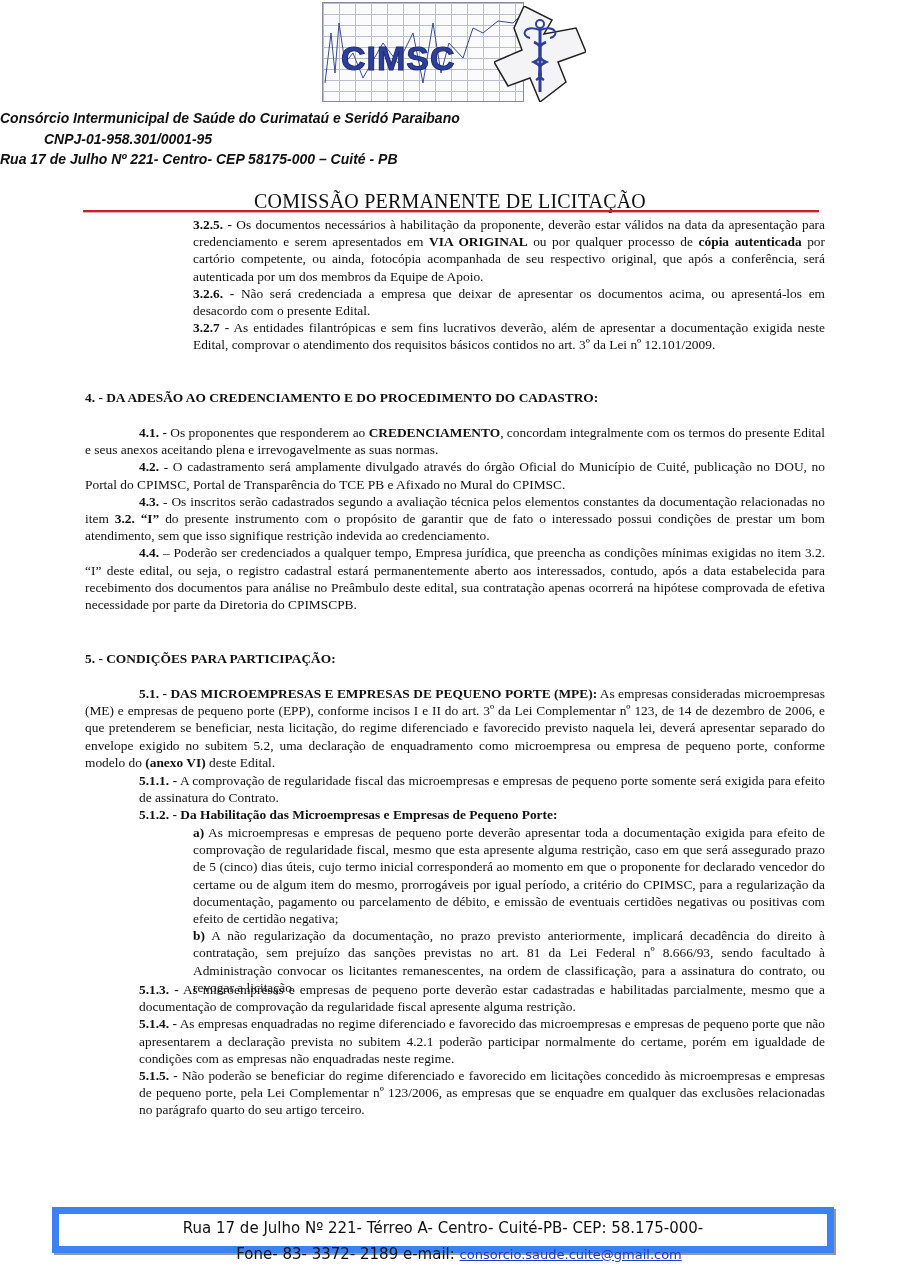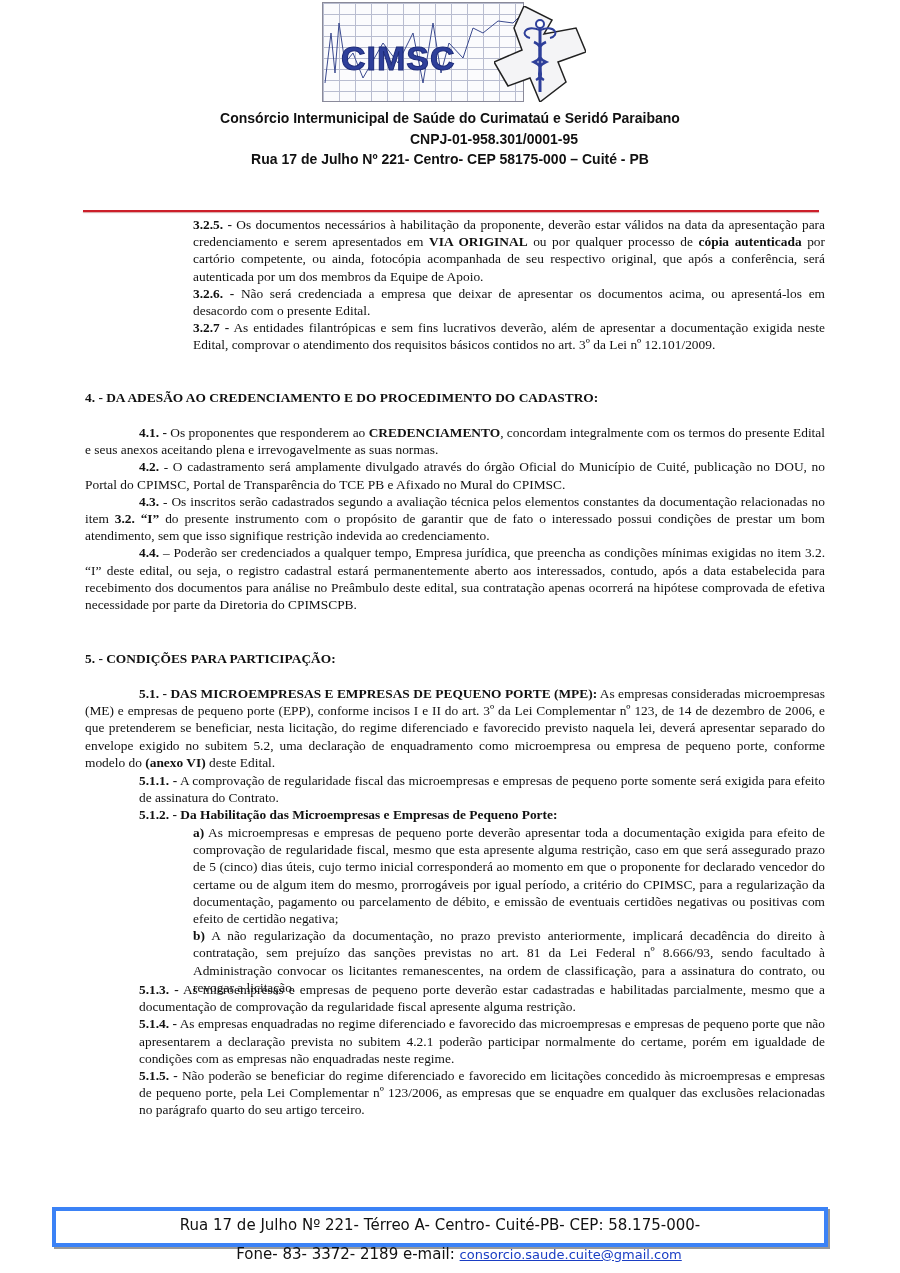--- a/index.html
+++ b/index.html
@@ -9,22 +9,22 @@
   
   .logo { position: absolute; left: 322px; top: 2px; width: 268px; height: 106px; }
   .logo-grid { position: absolute; left: 0; top: 0; width: 200px; height: 98px; border: 1px solid #8a8a9a;
     background-image: linear-gradient(#b9bdd0 1px, transparent 1px), linear-gradient(90deg, #b9bdd0 1px, transparent 1px);
     background-size: 16px 11px; background-color:#fbfbfd; }
   .logo-text { position: absolute; left: 18px; top: 36px; font-family: "Liberation Sans", sans-serif; font-weight: 900;
     font-size: 34px; color: #2e3f9a; letter-spacing: 1px; -webkit-text-stroke: 1px #1c2a78; }
   .logo-cross { position: absolute; left: 172px; top: 4px; width: 92px; height: 96px; }
 
   
-  .hdr { position: absolute; left: 0; width: 900px; text-align: center; font-family: "Liberation Sans", sans-serif;
-    font-weight: bold; font-size: 14px; color: #111; }
+  .hdr { position: absolute; left: 0; width: 900px; text-align: left; font-family: "Liberation Sans", sans-serif;
+    font-weight: bold; font-size: 14px; color: #111; font-style: italic; }
   .hdr-line1 { top: 110px; }
   .hdr-line2 { top: 131px; padding-left: 44px; }
   .hdr-line3 { top: 151px; }
   .hdr-line4 { top: 172px; }
   .hdr a { color: #1a3ec4; text-decoration: underline; }
   .hdr .ou { font-weight: normal; }
   .hdr .email2 { font-family: "Liberation Serif", serif; font-weight: normal; font-size: 18px; color: #2a7fc1; text-decoration: underline; }
   .comissao { position: absolute; top: 190px; left: 0; width: 900px; text-align: center;
     font-family: "Liberation Serif", serif; font-size: 20px; color: #111; letter-spacing: 0.2px; }
   .redline { position: absolute; left: 83px; top: 210px; width: 736px; height: 2px; background: #cc1f2a;
@@ -40,21 +40,21 @@
   .blk-325 { left: 193px; top: 216px; width: 632px; }
   .h4 { left: 85px; top: 389px; width: 740px; }
   .blk-4 { left: 85px; top: 424px; width: 740px; }
   .h5 { left: 85px; top: 650px; width: 740px; }
   .blk-51 { left: 85px; top: 685px; width: 740px; }
   .blk-511 { left: 139px; top: 772px; width: 686px; }
   .blk-512a { left: 193px; top: 824px; width: 632px; }
   .blk-513 { left: 139px; top: 981px; width: 686px; }
 
   
-  .footer-box { position: absolute; left: 52px; top: 1207px; width: 768px; height: 32px; border: 4px solid #3b82f6;
+  .footer-box { position: absolute; left: 52px; top: 1207px; width: 768px; height: 32px; border: 7px solid #3b82f6;
     box-shadow: 2px 2px 0 #999; background:#fff; }
   .footer-addr { position: absolute; left: 0; top: 5px; width: 100%; text-align: center; font-family: "DejaVu Sans", sans-serif;
     font-size: 15px; color: #111; }
   .footer-phone { position: absolute; left: 0; top: 1245px; width: 900px; text-align: center; font-family: "DejaVu Sans", sans-serif;
     font-size: 15px; color: #111; padding-left: 9px; }
   .footer-phone a { color: #1a3ec4; text-decoration: underline; font-size: 13px; }
 </style>
 </head>
 <body>
 
@@ -73,20 +73,21 @@
       <circle cx="46" cy="18" r="4" fill="#fff" stroke="#2e3f9a" stroke-width="2"></circle>
       <path d="M46 24 C30 18 26 30 36 32 M46 24 C62 18 66 30 56 32" fill="none" stroke="#2e3f9a" stroke-width="2"></path>
       <path d="M40 36 C54 42 38 50 52 56 C38 62 54 68 42 74" fill="none" stroke="#2e3f9a" stroke-width="2.5"></path>
       <path d="M52 36 C38 42 54 50 40 56 C54 62 38 68 50 74" fill="none" stroke="#2e3f9a" stroke-width="2.5"></path>
     </svg>
   </div>
 
   <div class="hdr hdr-line1">Consórcio Intermunicipal de Saúde do  Curimataú e Seridó Paraibano</div>
   <div class="hdr hdr-line2">CNPJ-01-958.301/0001-95</div>
   <div class="hdr hdr-line3">Rua 17 de Julho Nº 221-  Centro- CEP 58175-000 – Cuité - PB</div>
+  <div class="comissao">COMISSÃO PERMANENTE DE LICITAÇÃO</div>
   <div class="redline"></div>
 
   <div class="body blk-325">
     <p><b>3.2.5. -</b><span> Os documentos necessários à habilitação da proponente, deverão estar válidos na data da apresentação para credenciamento e serem apresentados em </span><b>VIA ORIGINAL</b><span> ou por qualquer processo de </span><b>cópia autenticada</b><span> por cartório competente, ou ainda, fotocópia acompanhada de seu respectivo original, que após a conferência, será autenticada por um dos membros da Equipe de Apoio.</span></p>
     <p><b>3.2.6. -</b><span> Não será credenciada a empresa que deixar de apresentar os documentos acima, ou apresentá-los em desacordo com o presente Edital.</span></p>
     <p><b>3.2.7 -</b><span> As entidades filantrópicas e sem fins lucrativos deverão, além de apresentar a documentação exigida neste Edital, comprovar o atendimento dos requisitos básicos contidos no art. 3º da Lei nº 12.101/2009.</span></p>
   </div>
 
   <div class="body h4 heading">4. - DA ADESÃO AO CREDENCIAMENTO E DO PROCEDIMENTO DO CADASTRO:</div>
   <div class="body blk-4">

